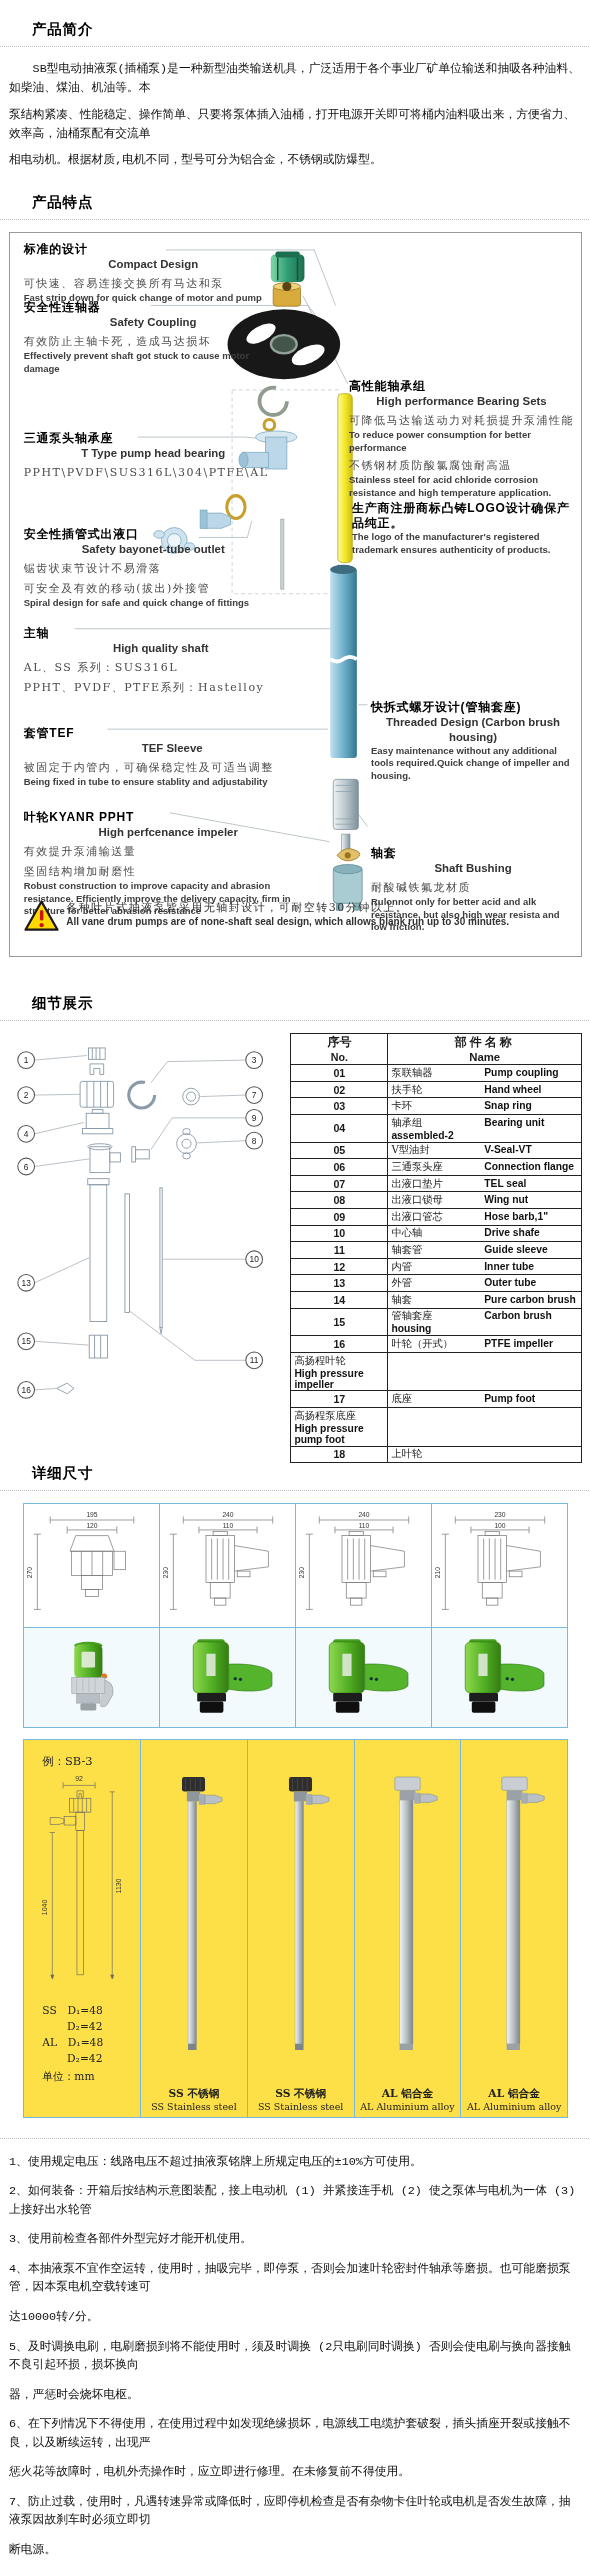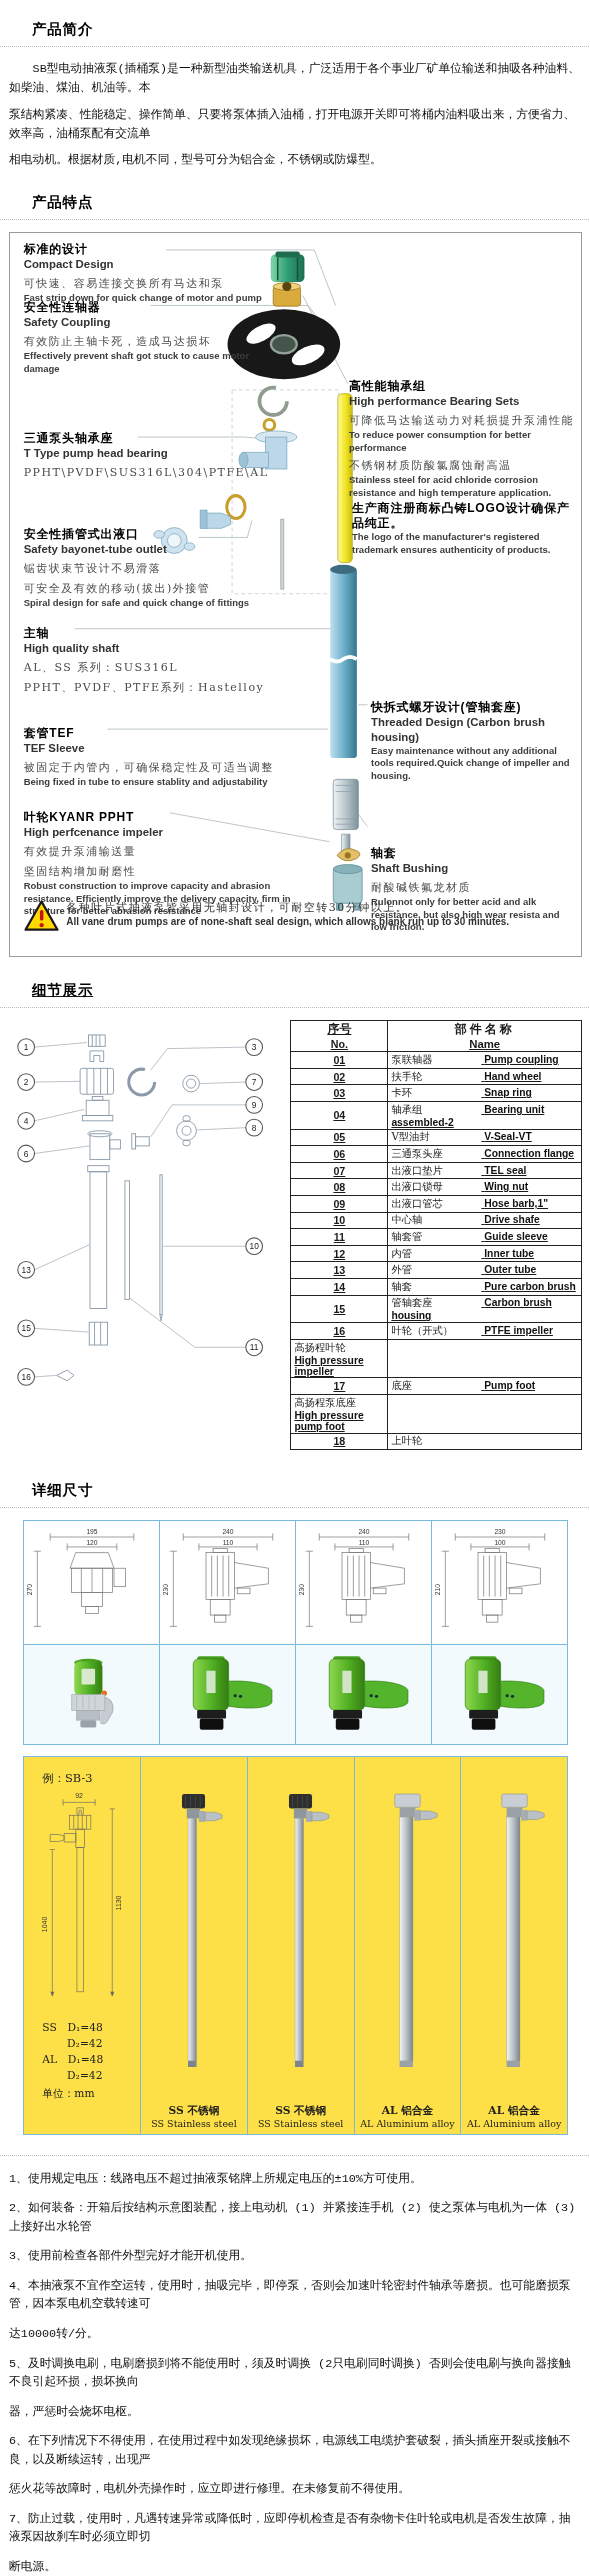--- a/index.html
+++ b/index.html
@@ -9,21 +9,21 @@
   .sec-head{font-size:14.5px;font-weight:bold;color:#000;padding:0 0 0 32px;letter-spacing:0.8px;}
   .rule{border-bottom:1.5px dotted #bfbfbf;margin-top:6.8px;}
   
   .para-block{margin:13.7px 9px 0 9px;}
   .para-block p{font-size:11.8px;line-height:1.6;margin:7.6px 0;color:#111;font-family:Liberation Mono, monospace;}
   .indent-first p:first-of-type{text-indent:2em;}
   
   .feat-box{position:relative;height:723px;border:0.8px solid #9a9a9a;margin:12px 9px 0 9px;background:#fff;}
   .feat{position:absolute;z-index:2;}
   .ft-zh{font-size:12px;font-weight:bold;color:#000;letter-spacing:0.8px;line-height:1.25;}
-  .ft-en{font-size:11.4px;font-weight:bold;color:#333;line-height:1.3;}
+  .ft-en{font-size:11.4px;font-weight:bold;color:#333;line-height:1.3;text-align:center;}
   .ft-en:empty{display:none;}
   .fline .zh{display:block;font-family:"DejaVu Serif",serif;font-size:11px;color:#4a4a4a;letter-spacing:1.5px;line-height:1.55;margin-top:3px;}
   .fline .en{display:block;font-size:9.5px;font-weight:bold;color:#3d3d3d;line-height:1.35;}
   .overlay{position:absolute;left:0;top:0;z-index:1;}
   .warning{position:absolute;display:flex;align-items:flex-start;gap:7.6px;z-index:2;}
   .warn-text .zh{font-family:"DejaVu Serif",serif;font-size:11px;color:#333;letter-spacing:1.5px;}
   .warn-text .en{font-size:10px;font-weight:bold;color:#333;margin-top:1.5px;}
   
   .detail-wrap{display:flex;margin:12px 9px 0 13.7px;}
   .diagram{width:266px;flex:0 0 266px;}
@@ -330,21 +330,21 @@
           <circle cx="23.2" cy="33" r="2.8" fill="#c81414"></circle>
         </svg>
         <div class="warn-text">
           <div class="zh">各种叶片式抽液泵皆采用无轴封设计，可耐空转30分钟以上。</div>
           <div class="en">All vane drum pumps are of none-shaft seal design, which allows blank run up to 30 minutes.</div>
         </div>
       </div>
     </div>
   </div>
 
-  <div style="margin-top:24px;text-decoration:underline;">
+  <div style="margin-top:37px;">
     <div class="sec-head">细节展示</div>
     <div class="rule"></div>
 
     <div class="detail-wrap">
 
       <svg class="diagram" width="266" height="381" viewBox="0 0 350 490">
         <g stroke="#8a9aa8" fill="none" stroke-width="1.2">
 
           <rect x="98" y="14" width="22" height="15"></rect>
           <line x1="103" y1="14" x2="103" y2="29"></line>
@@ -600,21 +600,21 @@
               <td class="tname">
                 <span class="tzh">上叶轮</span>
                 
               </td>
             </tr>
           </tbody>
       </table>
     </div>
   </div>
 
-  <div style="margin-top:31px;">
+  <div style="margin-top:1px;">
     <div class="sec-head">详细尺寸</div>
     <div class="rule"></div>
 
     <div class="dim-box">
       <div class="dim-row">
 
         <div class="dcell">
           <svg width="100%" height="114" viewBox="0 0 186 152">
             <g stroke="#777" fill="none" stroke-width="1">
               <line x1="34" y1="14" x2="152" y2="14"></line>

